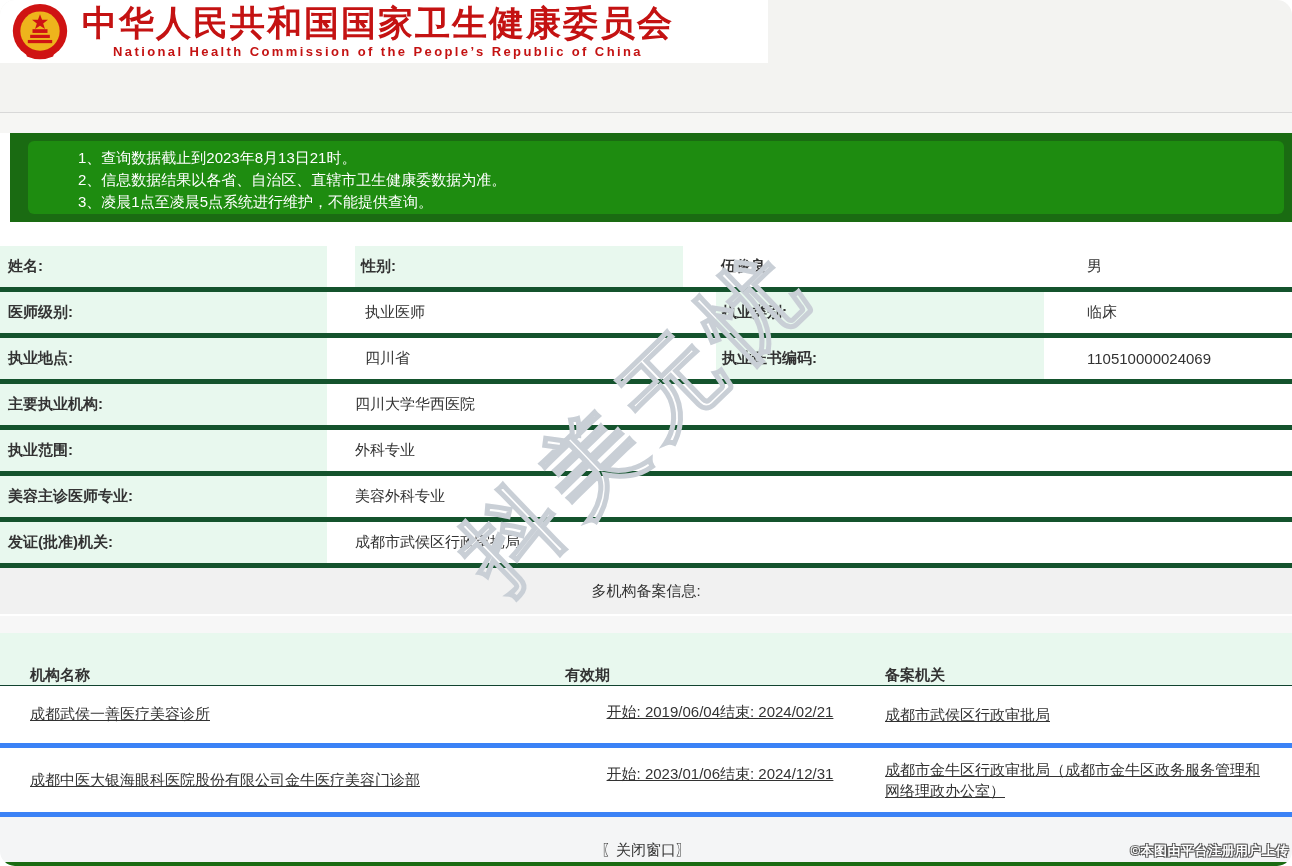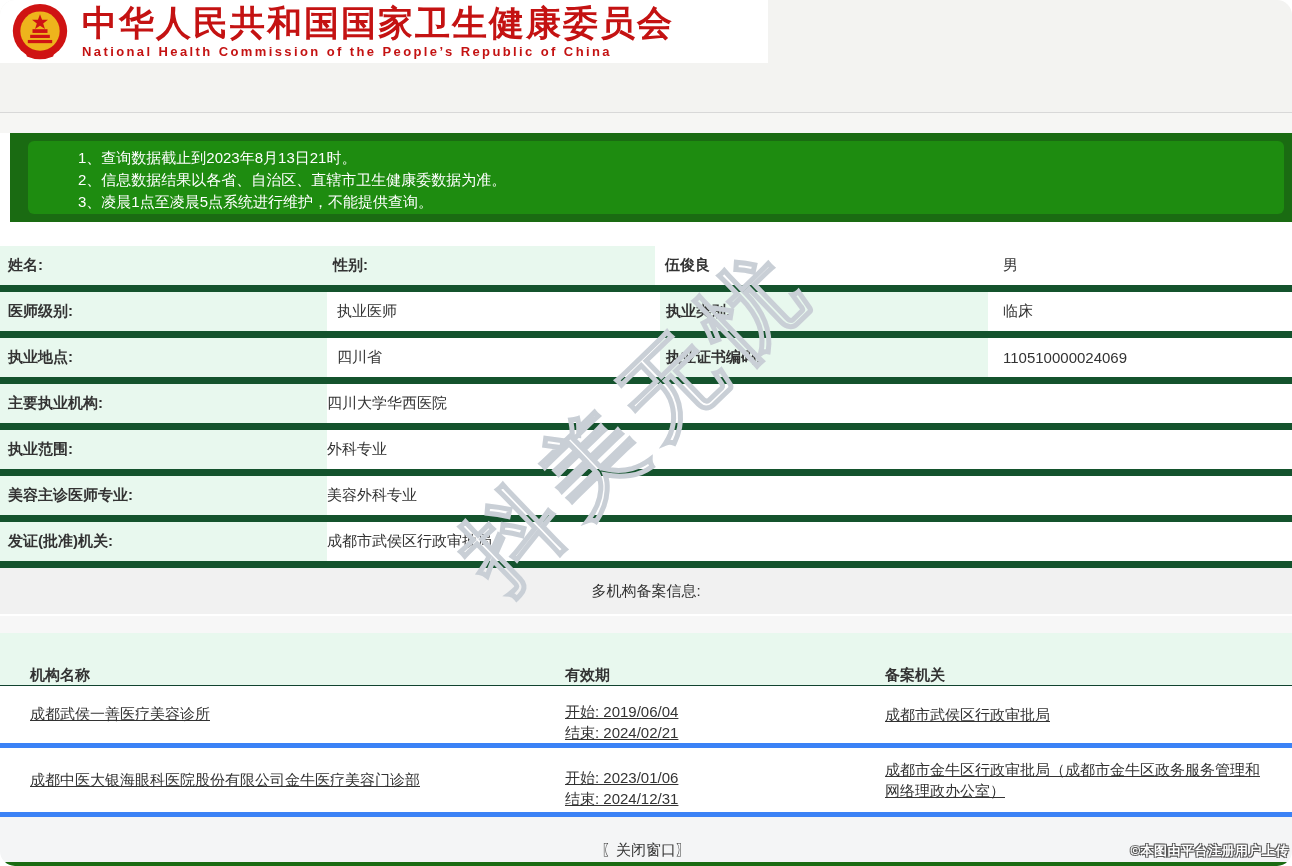--- a/index.html
+++ b/index.html
@@ -16,37 +16,37 @@
     display:flex; align-items:center;
   }
   .emblem { margin-left:10px; width:60px; height:60px; flex:0 0 auto; }
   .titles { margin-left:12px; }
   .title-cn {
     font-size:35px; font-weight:bold; color:#c41212; letter-spacing:2px;
     line-height:38px; white-space:nowrap;
   }
   .title-en {
     font-size:13px; font-weight:bold; color:#c41212; letter-spacing:2.4px;
-    margin-top:2px; white-space:nowrap;
+    margin-top:2px; white-space:nowrap;text-align:center;
   }
   .top-divider { position:absolute; left:0; top:112px; width:100%; height:1px; background:#d8d8d8; }
   .top-subband { position:absolute; left:0; top:113px; width:100%; height:20px; background:#f6f6f4; }
   
   .notice-outer {
     position:relative; margin-left:10px; height:89px; background:#1a6b12;
   }
   .notice-inner {
     position:absolute; left:18px; top:8px; right:8px; bottom:8px;
     background:#1e8c10; border-radius:6px; color:#fff;
     padding:6px 10px 0 50px; line-height:22px; font-size:15px;
   }
   .gap24 { height:24px; background:#fff; }
   
   .info-table { width:100%; }
-  .irow { display:flex; height:46px; border-bottom:7px solid #14532d; background:#fff; }
+  .irow { display:flex; height:46px; border-bottom:5px solid #14532d; background:#fff;gap:28px; }
   .cell { display:flex; align-items:center; font-size:15px; color:#333; }
   .lbl { background:#e8f8ee; font-weight:bold; }
   .w1 { width:327px; padding-left:8px; }
   .w2 { width:333px; padding-left:10px; }
   .w3 { width:328px; padding-left:6px; }
   .w4 { flex:1; padding-left:15px; }
   .wfull { flex:1; padding-left:0; }
   .bold-val { font-weight:bold; }
   
   .section-title {
@@ -57,21 +57,21 @@
   .section-gap { height:17px; background:#f7f7f7; }
   
   .org-header {
     display:flex; height:53px; background:#e8f8ee; border-bottom:1px solid #11432f;
     align-items:flex-end; font-weight:bold;
   }
   .orow { display:flex; border-bottom:5px solid #3b82f6; background:#fff;text-decoration:underline; }
   .orow-1 { min-height:62px; }
   .orow-2 { min-height:69px;justify-content:space-between; }
   .oc1 { width:555px; padding-left:30px; display:flex; align-items:center; }
-  .oc2 { width:320px; padding-left:10px; display:flex; flex-direction:column; justify-content:center; line-height:21px;margin-top:15px; }
+  .oc2 { width:320px; padding-left:10px; display:flex; flex-direction:row; justify-content:center; line-height:21px;margin-top:15px; }
   .oc2h { width:320px; padding-left:10px; }
   .oc3 { flex:1; padding-left:10px; padding-right:25px; display:flex; flex-direction:column; justify-content:center; line-height:21px; }
   .oc3h { flex:1; padding-left:10px; }
   
   .footer { position:relative; height:45px; background:#f4f5f6; }
   .close-btn {
     position:absolute; left:0; right:0; top:24px; text-align:center;
     font-size:15px; color:#333; cursor:pointer;
   }
   .corner-mark {

